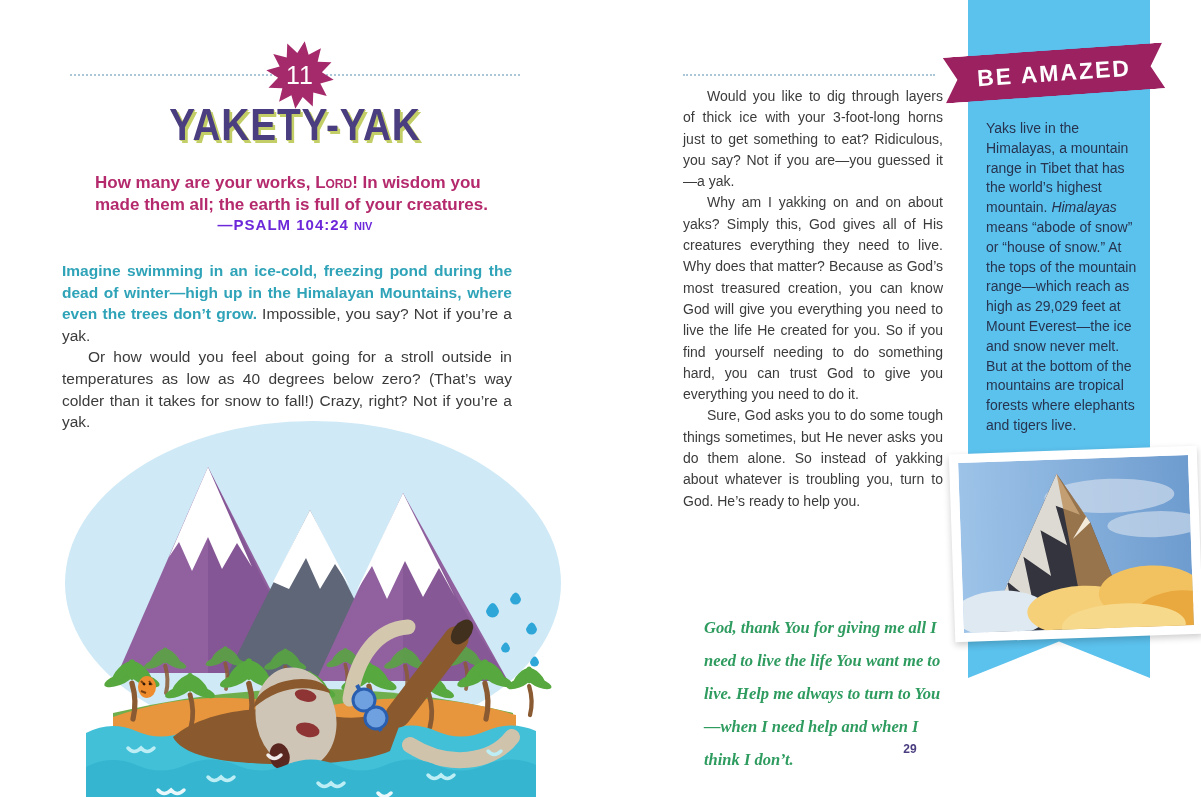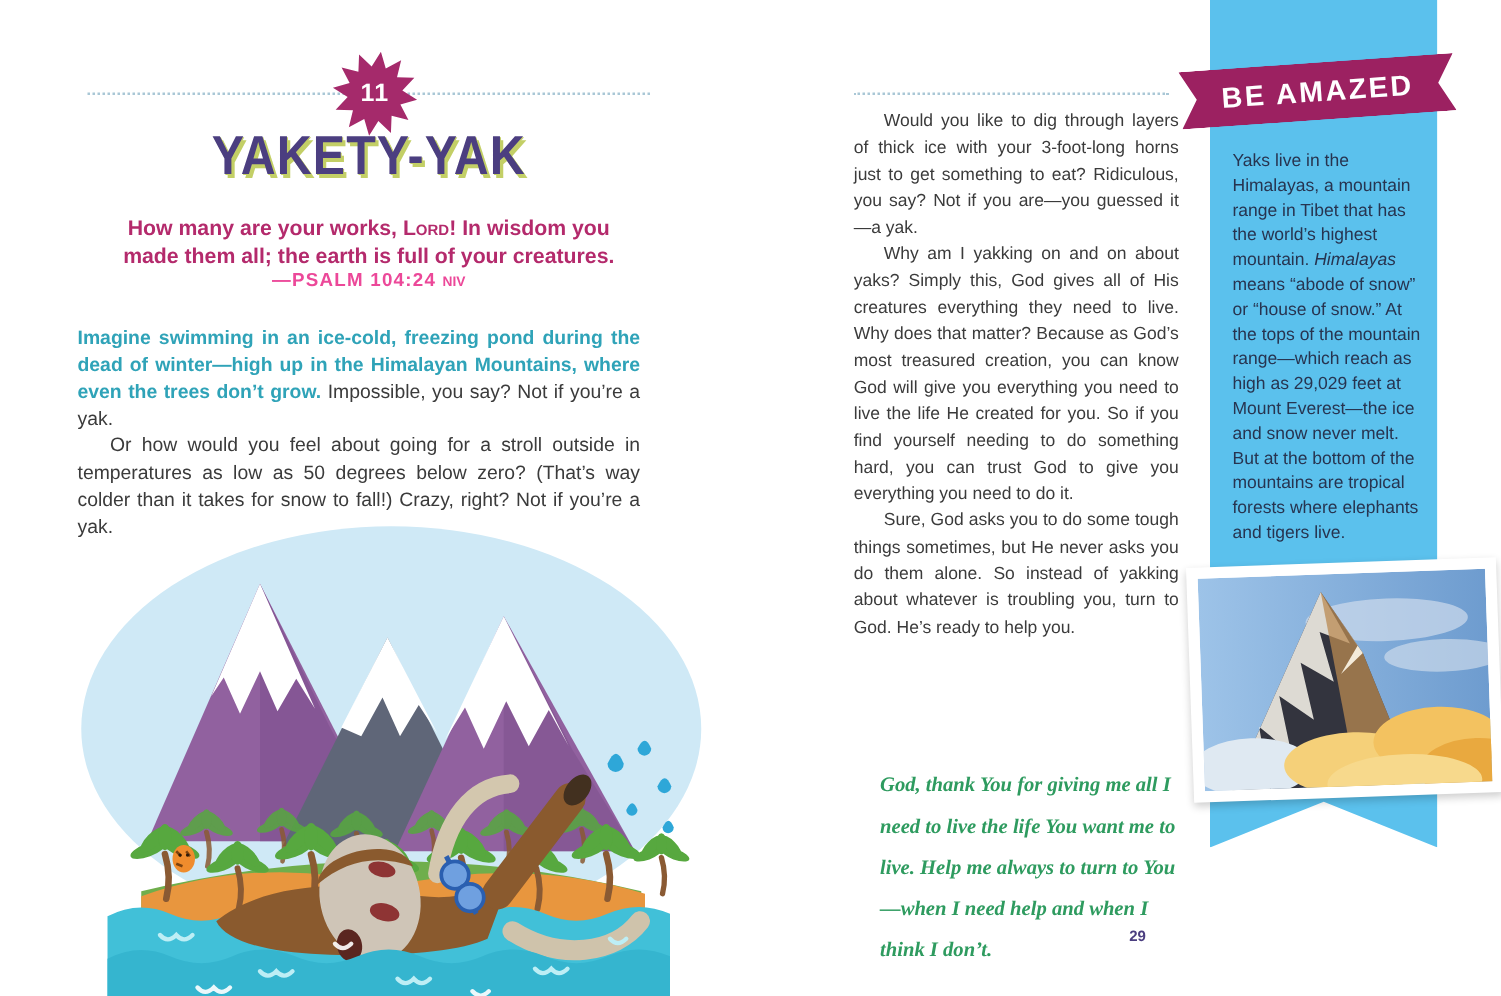--- a/index.html
+++ b/index.html
@@ -9,37 +9,37 @@
     -webkit-font-smoothing:antialiased;
   }
   .abs{position:absolute;}
   .dotted-rule{border-top:2px dotted #a9c7d6;height:0;}
 
   
   .chapter-badge{left:265px;top:40px;width:70px;height:70px;z-index:3;}
   .badge-num{
     position:absolute;left:0;top:0;width:70px;height:70px;
     display:flex;align-items:center;justify-content:center;
-    color:#ffffff;font-weight:bold;font-size:20px;letter-spacing:1px;
+    color:#ffffff;font-weight:normal;font-size:25px;letter-spacing:1px;
   }
   .chapter-title{
     left:70px;top:100px;width:450px;text-align:center;
     color:#4b3e80;font-weight:800;font-size:44px;letter-spacing:1px;
     text-shadow:3px 3px 0 #c3cf66, 1px 1px 0 #c3cf66;
     transform:scaleX(.88);transform-origin:center;
     white-space:nowrap;
   }
   .verse{
-    left:95px;top:172px;width:400px;text-align:center;
+    left:95px;top:172px;width:400px;
     color:#b42a6c;font-weight:bold;font-size:17px;line-height:21.5px;
   }
   .smallcaps{font-variant:small-caps;}
   .verse-cite{
     left:70px;top:216px;width:450px;text-align:center;
-    color:#ec4899;font-weight:bold;font-size:15px;letter-spacing:1px;
+    color:#6d28d9;font-weight:bold;font-size:15px;letter-spacing:1px;
   }
   .niv{font-size:11px;letter-spacing:0;}
   .left-body{
     left:62px;top:260px;width:450px;
     color:#3b3b3b;font-size:15.5px;line-height:21.6px;text-align:justify;
   }
   .left-body p{margin:0;}
   .left-body p.indent{text-indent:26px;}
   .lead-bold{color:#2fa3b8;font-weight:bold;}
 
@@ -108,21 +108,21 @@
 
     <div class="abs verse">
       <span>How many are your works, </span><span class="smallcaps">Lord</span><span>! In wisdom you made them all; the earth is full of your creatures.</span>
     </div>
     <div class="abs verse-cite">
       <span>—PSALM 104:24 </span><span class="niv smallcaps">NIV</span>
     </div>
 
     <div class="abs left-body">
       <p><span class="lead-bold">Imagine swimming in an ice-cold, freezing pond during the dead of winter—high up in the Himalayan Mountains, where even the trees don’t grow.</span><span> Impossible, you say? Not if you’re a yak.</span></p>
-      <p class="indent">Or how would you feel about going for a stroll outside in temperatures as low as 50 degrees below zero? (That’s way colder than it takes for snow to fall!) Crazy, right? Not if you’re a yak.</p>
+      <p class="indent">Or how would you feel about going for a stroll outside in temperatures as low as 40 degrees below zero? (That’s way colder than it takes for snow to fall!) Crazy, right? Not if you’re a yak.</p>
     </div>
 
     <div class="abs illustration">
       <svg width="507" height="382" viewBox="0 0 507 382">
         <defs>
           <g id="palm">
             <path d="M0,0 C3,-12 2,-24 -1,-34" stroke="#8a5a33" stroke-width="5" fill="none" stroke-linecap="round"></path>
             <g fill="#57a83f">
               <ellipse cx="-14" cy="-37" rx="14" ry="5" transform="rotate(-20 -14 -37)"></ellipse>
               <ellipse cx="12" cy="-37" rx="14" ry="5" transform="rotate(20 12 -37)"></ellipse>

